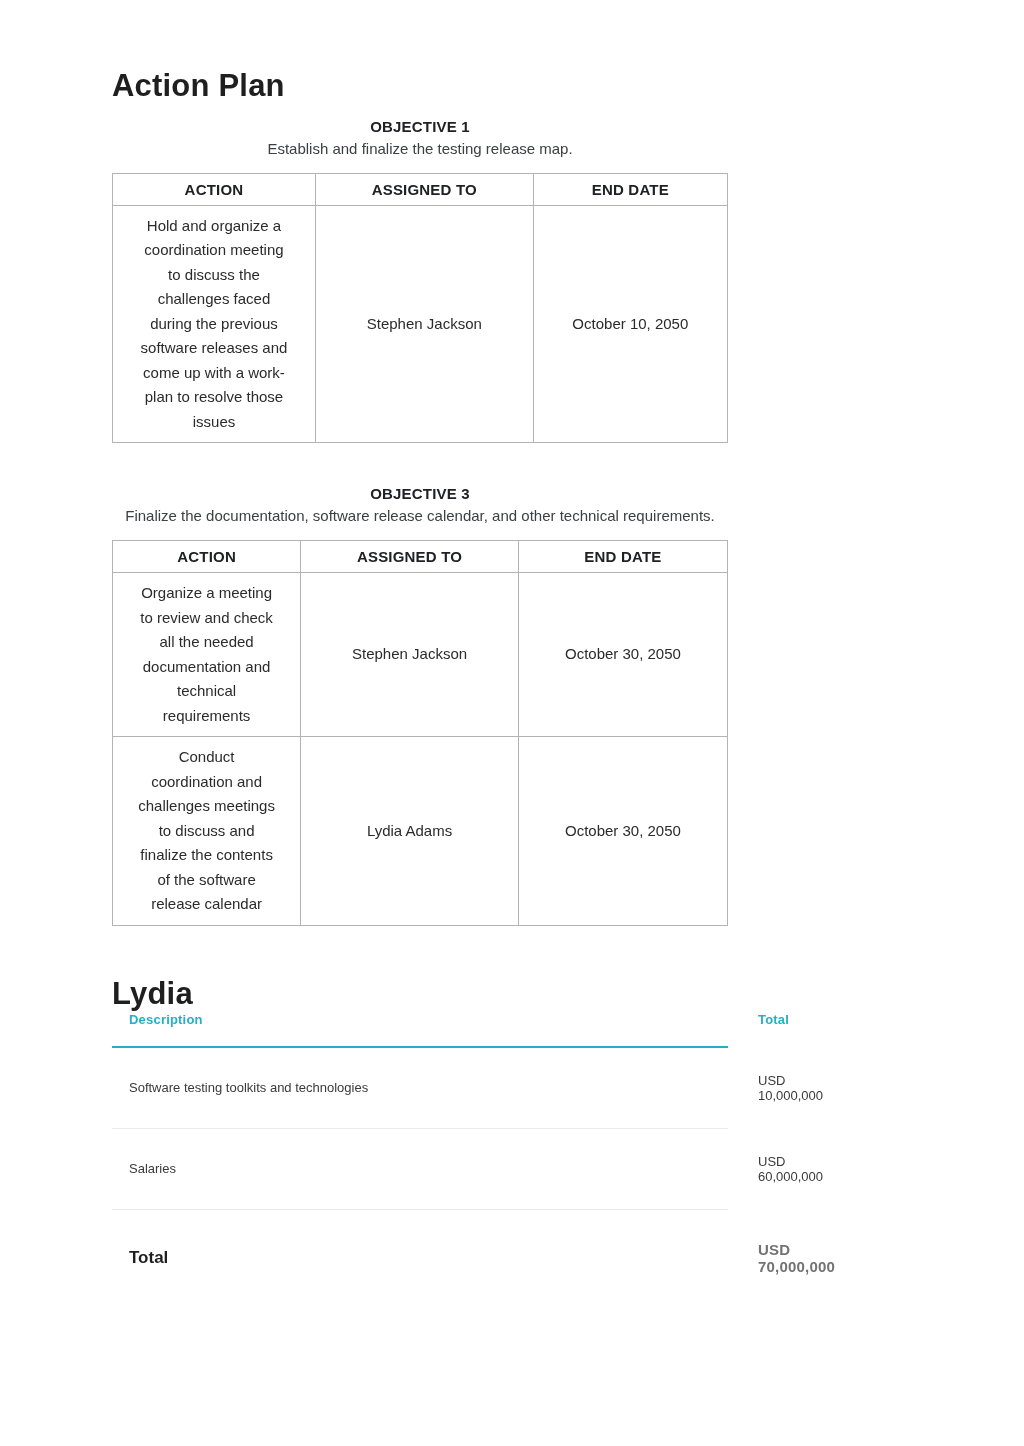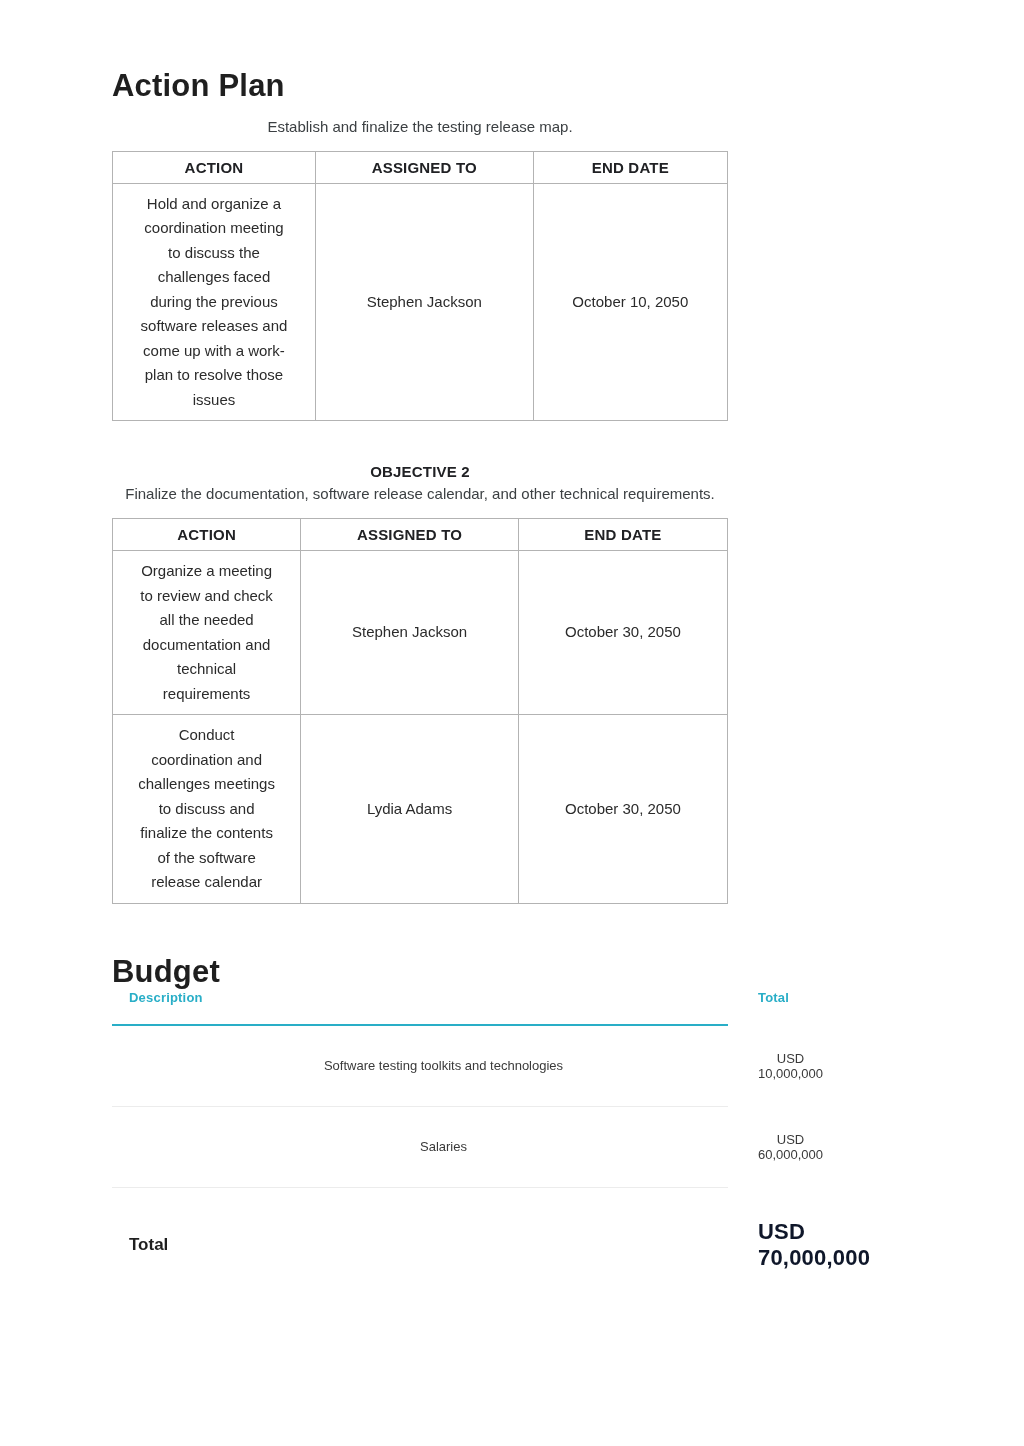--- a/index.html
+++ b/index.html
@@ -90,75 +90,75 @@
     color: #29aec7;
     letter-spacing: 0.2px;
   }
   .budget-header-cell.desc { padding-left: 17px; }
   .budget-row {
     display: grid;
     grid-template-columns: 646px 1fr;
     align-items: center;
     padding: 25px 0;
     border-bottom: 1px solid #ececec;
-    text-align: center;
   }
   .budget-cell {
     font-size: 13px;
     color: #3a3a3a;
   }
   .budget-cell.desc { padding-left: 17px; }
   .budget-total-row {
     display: grid;
     grid-template-columns: 646px 1fr;
     align-items: center;
     padding: 31px 0 28px 0;
   }
   .budget-total-label {
     font-size: 17px;
     font-weight: 700;
     color: #1f1f1f;
     padding-left: 17px;
   }
   .budget-total-value {
-    font-size: 22px;
-    font-weight: 700;
-    color: #0f172a;
+    font-size: 15px;
+    font-weight: 700;
+    color: #737373;
     letter-spacing: 0.2px;
   }
 </style>
 </head>
 <body>
 
 <div class="page">
 
   <h1 class="doc-heading">Action Plan</h1>
 
   <div class="objective-block">
+    <div class="objective-title">OBJECTIVE 1</div>
     <div class="objective-desc">Establish and finalize the testing release map.</div>
     <table class="action-table t1">
       <thead>
         <tr>
           <th class="col-action">ACTION</th>
           <th class="col-assigned">ASSIGNED TO</th>
           <th class="col-date">END DATE</th>
         </tr>
       </thead>
       <tbody>
         <tr>
           <td>Hold and organize a coordination meeting to discuss the challenges faced during the previous software releases and come up with a work-plan to resolve those issues</td>
           <td>Stephen Jackson</td>
           <td>October 10, 2050</td>
         </tr>
       </tbody>
     </table>
   </div>
 
   <div class="objective-block second">
-    <div class="objective-title">OBJECTIVE 2</div>
+    <div class="objective-title">OBJECTIVE 3</div>
     <div class="objective-desc">Finalize the documentation, software release calendar, and other technical requirements.</div>
     <table class="action-table t2">
       <thead>
         <tr>
           <th class="col-action">ACTION</th>
           <th class="col-assigned">ASSIGNED TO</th>
           <th class="col-date">END DATE</th>
         </tr>
       </thead>
       <tbody>
@@ -169,21 +169,21 @@
         </tr>
         <tr>
           <td>Conduct coordination and challenges meetings to discuss and finalize the contents of the software release calendar</td>
           <td>Lydia Adams</td>
           <td>October 30, 2050</td>
         </tr>
       </tbody>
     </table>
   </div>
 
-  <h1 class="budget-heading">Budget</h1>
+  <h1 class="budget-heading">Lydia</h1>
 
   <div class="budget-table">
     <div class="budget-header-row">
       <div class="budget-header-cell desc">Description</div>
       <div class="budget-header-cell">Total</div>
     </div>
     <div class="budget-row">
       <div class="budget-cell desc">Software testing toolkits and technologies</div>
       <div class="budget-cell">USD 10,000,000</div>
     </div>

